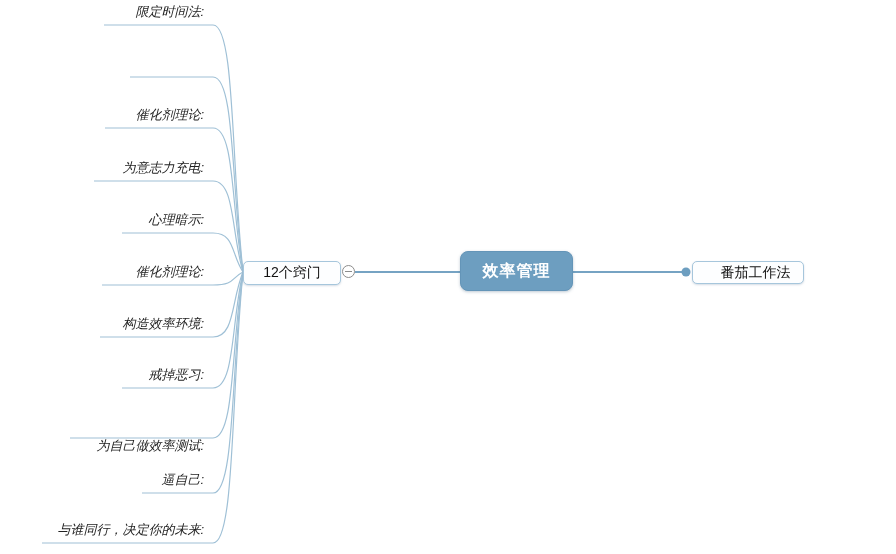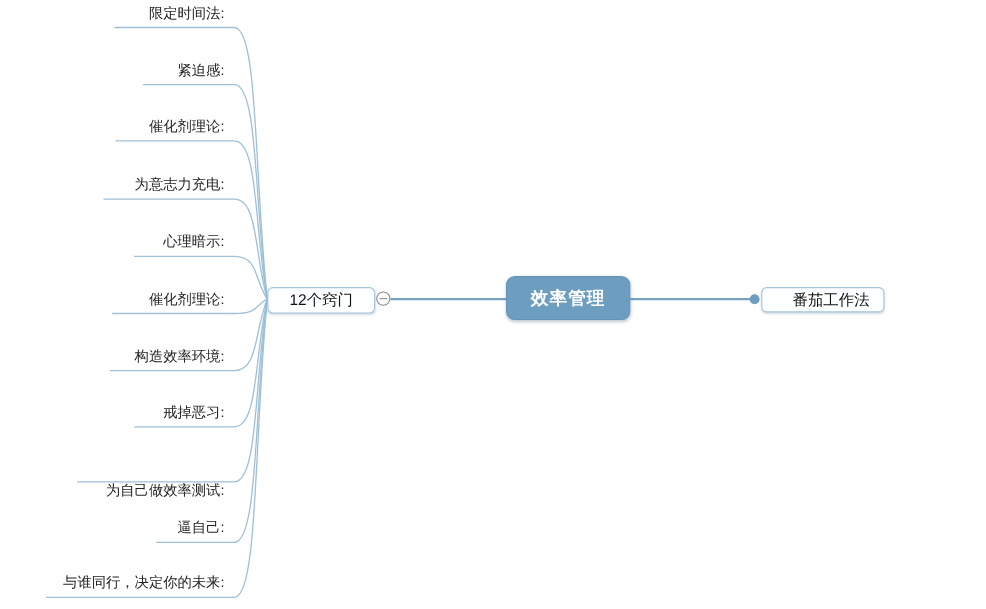--- a/index.html
+++ b/index.html
@@ -26,20 +26,21 @@
     left: 0;
     width: 204px;
     height: 16px;
     line-height: 16px;
     text-align: right;
     font-size: 13px;
     color: #222222;
     z-index: 2;
     white-space: nowrap;
     cursor: default;
+    font-style: italic;
   }
   .node {
     position: absolute;
     box-sizing: border-box;
     display: flex;
     align-items: center;
     justify-content: center;
     z-index: 3;
     white-space: nowrap;
     cursor: default;
@@ -106,21 +107,20 @@
     </g>
 
     <g fill="none" stroke="#76a3c3" stroke-width="2">
       <line x1="355" y1="272" x2="460" y2="272"></line>
       <line x1="573" y1="272" x2="683" y2="272"></line>
     </g>
     <circle cx="686" cy="272" r="4.5" fill="#6d9ec0"></circle>
   </svg>
 
   <div class="leaf-label" style="top:4px">限定时间法:</div>
-  <div class="leaf-label" style="top:56px">紧迫感:</div>
   <div class="leaf-label" style="top:107px">催化剂理论:</div>
   <div class="leaf-label" style="top:160px">为意志力充电:</div>
   <div class="leaf-label" style="top:212px">心理暗示:</div>
   <div class="leaf-label" style="top:264px">催化剂理论:</div>
   <div class="leaf-label" style="top:316px">构造效率环境:</div>
   <div class="leaf-label" style="top:367px">戒掉恶习:</div>
   <div class="leaf-label" style="top:438px">为自己做效率测试:</div>
   <div class="leaf-label" style="top:472px">逼自己:</div>
   <div class="leaf-label" style="top:522px">与谁同行，决定你的未来:</div>
 

